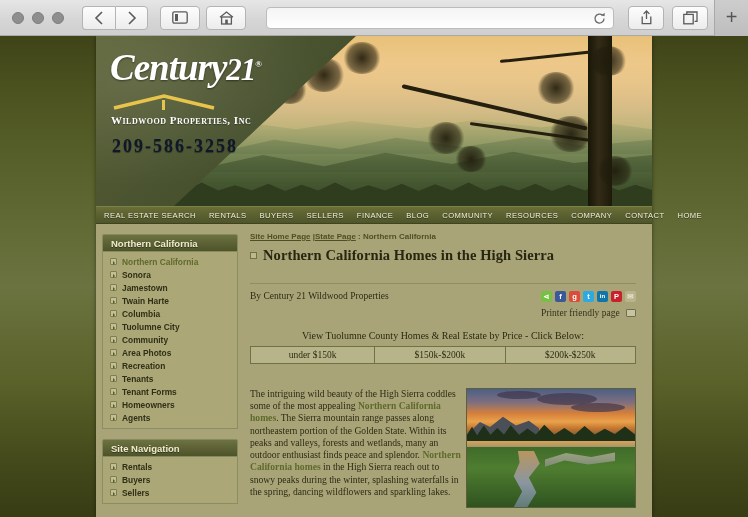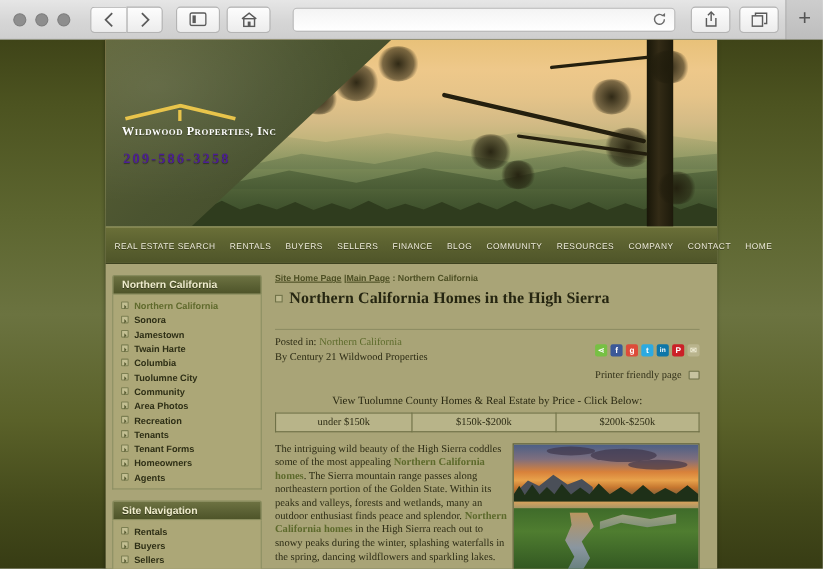--- a/index.html
+++ b/index.html
@@ -141,29 +141,29 @@
   .logo-roof {
     position: absolute; left: 16px; top: 58px; width: 104px; height: 16px;
   }
   .logo-sub {
     position: absolute; left: 15px; top: 78px; color: #ffffff;
     font-family: "Liberation Serif", serif;
     font-size: 11px; letter-spacing: .5px; font-variant: small-caps; font-weight: 700;
     text-shadow: 0 1px 1px rgba(0,0,0,.4);
   }
   .logo-phone {
-    position: absolute; left: 16px; top: 100px; color: #4c1d95;
+    position: absolute; left: 16px; top: 100px; color: #0f172a;
     font-family: "Liberation Serif", serif;
-    font-size: 13px; letter-spacing: 2px; font-weight: 700;
+    font-size: 18px; letter-spacing: 2px; font-weight: 700;
     text-shadow: 0 1px 1px rgba(0,0,0,.4);
   }
 
   
   .mainnav {
-    position: relative; width: 556px; height: 34px;
+    position: relative; width: 556px; height: 18px;
     background: linear-gradient(to bottom,#6a6f38 0%,#5d6331 40%,#4f5529 100%);
     border-top: 1px solid #7c8148;
     border-bottom: 1px solid #3e4320;
     display: flex; align-items: center; padding-left: 8px; gap: 13px;
   }
   .mainnav a {
     color: #f2efdd; font-size: 7.6px; letter-spacing: .45px;
     text-decoration: none; font-weight: 400; white-space: nowrap;
     text-shadow: 0 1px 0 rgba(0,0,0,.45);
   }
@@ -230,21 +230,21 @@
 
   .table-title { text-align: center; font-family: "Liberation Serif", serif;
                  font-size: 10px; font-weight: 400; margin: 12px 0 5px 0; color: #2a2912; }
   table.prices { width: 100%; border-collapse: collapse; }
   table.prices td {
     border: 1px solid #6f7147; background: #b8b489;
     text-align: center; padding: 3px 4px;
     font-family: "Liberation Serif", serif; font-size: 9.5px; color: #2c2b14; margin-left: 26px;
   }
 
-  .article { display: flex; margin-top: 10px; }
+  .article { display: flex; margin-top: 24px; }
   .article p {
     font-family: "Liberation Serif", serif;
     font-size: 9.6px; line-height: 1.28; color: #2c2b14; text-align: left;
   }
   .hl { color: #5d6a2c; font-weight: 700; }
 
   .photo { width: 170px; flex: 0 0 170px; height: 120px;
            border: 1px solid #5c5f39; position: relative; overflow: hidden; }
   .ph-sky { position: absolute; left:0; right:0; top:0; height: 48px;
             background: linear-gradient(to bottom,#4b5f86 0%,#7f6f7e 28%,#d8813a 52%,#e8a24b 68%,#c5762f 82%,#6d5a3c 100%); }
@@ -350,20 +350,23 @@
       <span class="needle" style="left:246px;top:6px;width:40px;height:32px;"></span>
       <span class="needle" style="left:176px;top:40px;width:36px;height:28px;"></span>
       <span class="needle" style="left:330px;top:86px;width:40px;height:32px;"></span>
       <span class="needle" style="left:358px;top:110px;width:34px;height:26px;"></span>
       <span class="needle" style="left:440px;top:36px;width:40px;height:32px;"></span>
       <span class="needle" style="left:452px;top:80px;width:46px;height:36px;"></span>
       <span class="needle" style="left:492px;top:10px;width:40px;height:30px;"></span>
       <span class="needle" style="left:500px;top:120px;width:38px;height:30px;"></span>
 
       <div class="logo-wedge"></div>
+      <div class="logo-text">
+        <span>Century</span><span class="logo-21">21</span><span class="logo-reg">®</span>
+      </div>
       <svg class="logo-roof" viewBox="0 0 104 16">
         <polyline points="2,14 52,2 102,14" fill="none" stroke="#e8c44b" stroke-width="3.4"></polyline>
         <rect x="50" y="6" width="3" height="10" fill="#e8c44b"></rect>
       </svg>
       <div class="logo-sub">Wildwood Properties, Inc</div>
       <div class="logo-phone">209-586-3258</div>
     </div>
 
     <div class="mainnav">
       <a href="#">REAL ESTATE SEARCH</a>
@@ -455,31 +458,30 @@
             <a class="nav-item" href="#">
               <span class="bullet"></span>
               <span>Sellers</span>
             </a>
           </div>
         </div>
       </div>
 
       <div class="content">
 
-        <div class="breadcrumb"><a href="#">Site Home Page</a><span> |</span><a href="#">Main Page</a><span> : </span><span>Northern California</span>
+        <div class="breadcrumb"><a href="#">Site Home Page</a><span> |</span><a href="#">State Page</a><span> : </span><span>Northern California</span>
         </div>
 
         <div class="title-row">
           <span class="title-box"></span>
           <h1 class="page-title">Northern California Homes in the High Sierra</h1>
         </div>
 
         <div class="meta-row">
           <div class="meta">
-            <div><span>Posted in: </span><a href="#">Northern California</a></div>
             <div>By Century 21 Wildwood Properties</div>
           </div>
           <div class="social">
             <span class="sicon" style="background:#77c043">⋖</span>
             <span class="sicon" style="background:#3b5998">f</span>
             <span class="sicon" style="background:#dd4b39">g</span>
             <span class="sicon" style="background:#2caae1">t</span>
             <span class="sicon" style="background:#0e76a8;font-size:6px">in</span>
             <span class="sicon" style="background:#cb2027">P</span>
             <span class="sicon" style="background:#b9b48d;color:#e9e6cd">✉</span>

